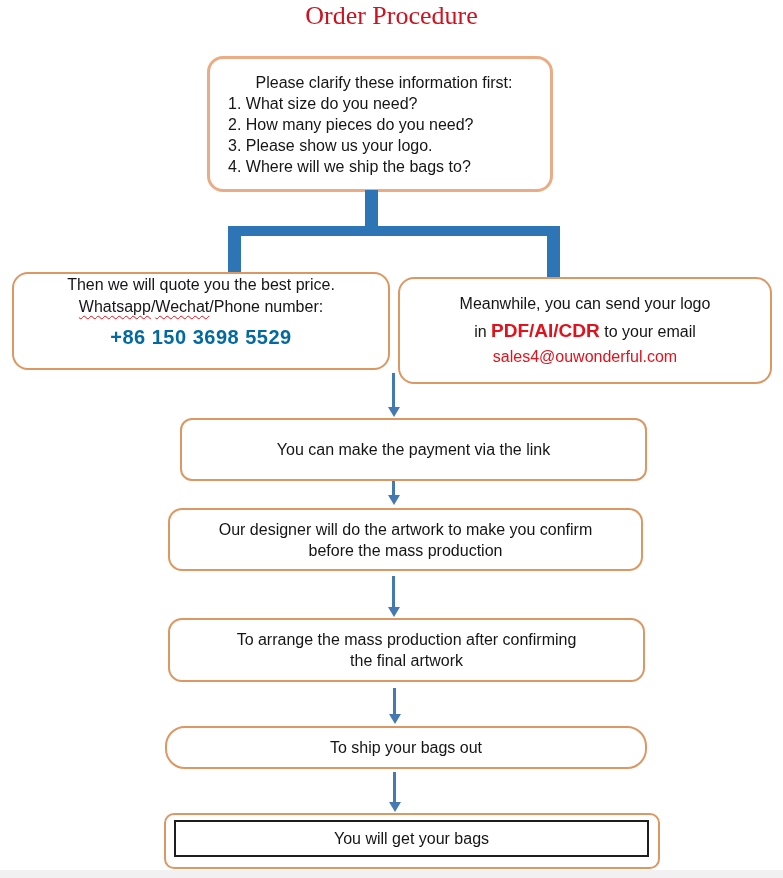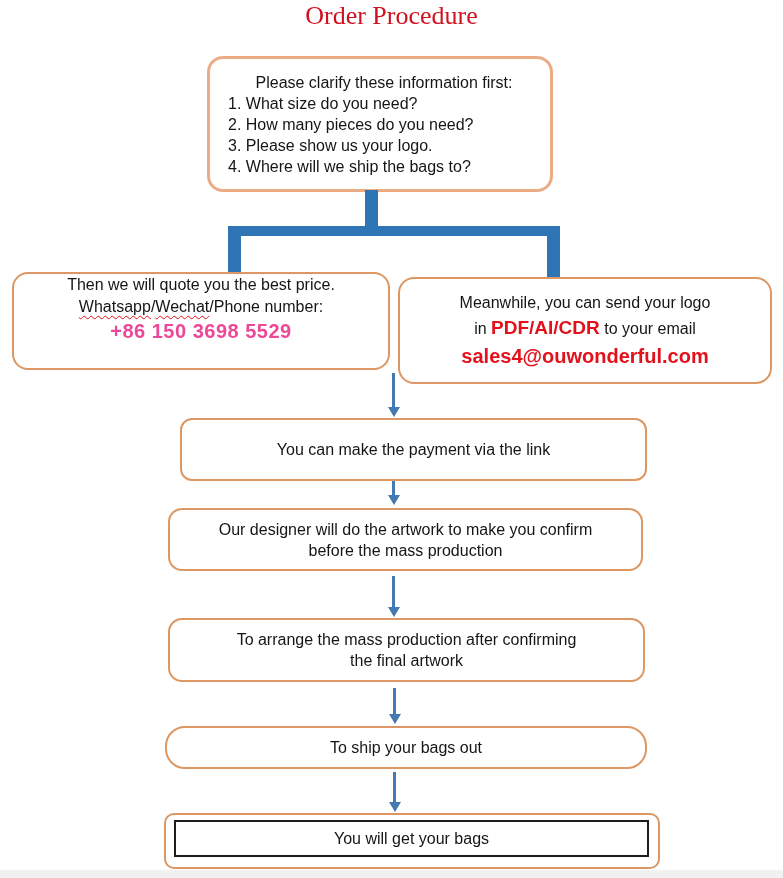--- a/index.html
+++ b/index.html
@@ -33,31 +33,31 @@
   .clarify .heading { text-align:center; }
   .clarify .item { text-align:left; }
   
   .conn { position:absolute; background:#2E75B6; }
   .conn-stem  { left:365px; top:190px; width:13px; height:40px; }
   .conn-bar   { left:228px; top:226px; width:332px; height:10px; }
   .conn-dropL { left:228px; top:226px; width:13px; height:46px; }
   .conn-dropR { left:547px; top:226px; width:13px; height:52px; }
   
   .quote { left:12px; top:272px; width:378px; height:98px; border-radius:16px; padding-top:0; text-align:center; line-height:22px; }
-  .quote .phone { margin-top:2px; font-size:20px; font-weight:bold; color:#ec4899; letter-spacing:0.5px; }
+  .quote .phone { margin-top:8px; font-size:20px; font-weight:bold; color:#0369a1; letter-spacing:0.5px; }
   .wavy {
     text-decoration-line:underline;
     text-decoration-style:wavy;
     text-decoration-color:#E3111B;
     text-decoration-thickness:1px;
     text-underline-offset:3px;
   }
   .logo { left:398px; top:277px; width:374px; height:107px; border-radius:16px; display:flex; flex-direction:column; justify-content:space-evenly; align-items:center; text-align:center; padding:9px 0; }
   .logo .formats { font-size:19px; font-weight:bold; color:#E3111B; }
-  .logo .email { font-size:20px; font-weight:bold; color:#E3111B; }
+  .logo .email { font-size:16px; font-weight:normal; color:#E3111B; }
   
   .arrow { position:absolute; width:3px; background:#4579B2; }
   .arrow::after {
     content:""; position:absolute; top:100%; left:50%;
     transform:translateX(-50%);
     border:6px solid transparent; border-bottom:0;
     border-top:10px solid #4579B2;
   }
   .a1 { left:392px; top:373px; height:34px; }
   .a2 { left:392px; top:466px; height:29px; }

